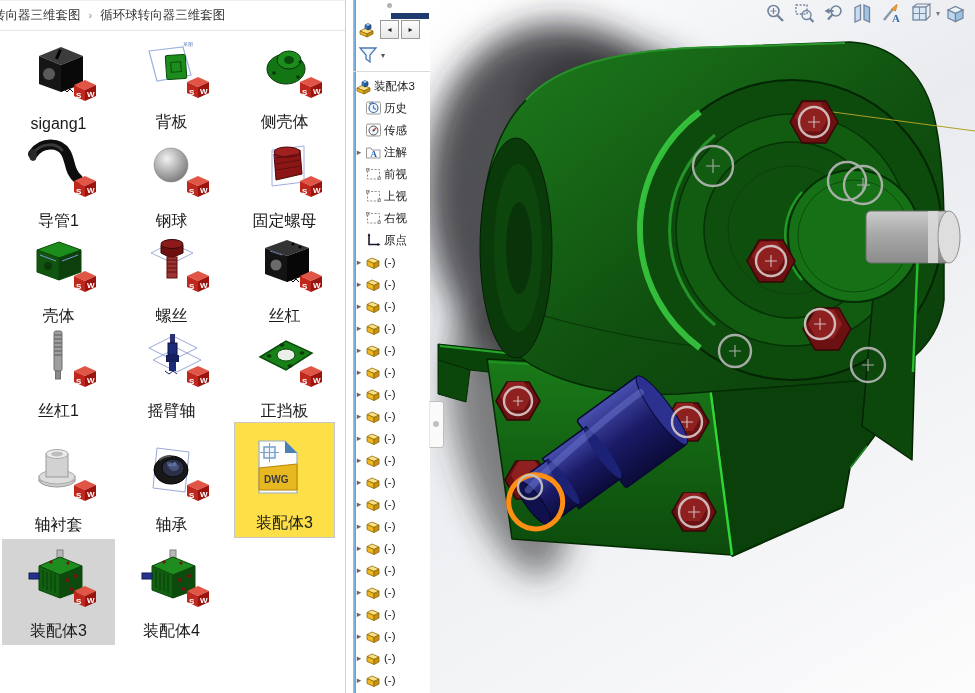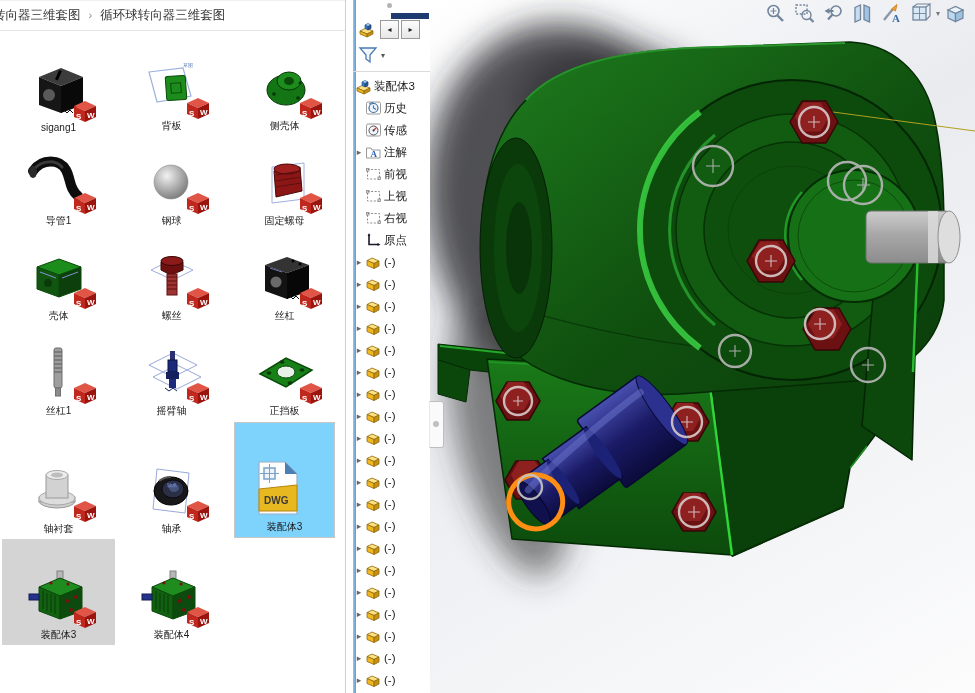--- a/index.html
+++ b/index.html
@@ -13,23 +13,23 @@
   .breadcrumb .crumb{cursor:default;}
   .breadcrumb .crumb.first{margin-left:-7px;}
   .breadcrumb .sep{color:#888;margin:0 8px;font-size:11px;}
   .file-grid{position:absolute;top:32px;left:2px;width:341px;bottom:0;display:grid;
              grid-template-columns:113px 113px 113px;grid-template-rows:104px 95px 95px 95px 118px 106px;}
   .file-item{position:relative;display:flex;flex-direction:column;align-items:center;justify-content:flex-end;
              padding-bottom:3px;cursor:default;}
   .file-item .thumbwrap{position:relative;width:66px;height:60px;}
   .file-item .thumbwrap svg{display:block;}
   .file-item .swbadge{position:absolute;left:46px;top:38px;width:26px;height:24px;}
-  .file-item .flabel{font-size:10px;color:#1a1a1a;margin-top:1px;max-width:108px;white-space:nowrap;overflow:hidden;}
+  .file-item .flabel{font-size:16px;color:#1a1a1a;margin-top:15px;max-width:108px;white-space:nowrap;overflow:hidden;}
   .file-item.selected{background:#d4d4d4;}
-  .file-item.boxed{border:1px solid #c6c6c6;background:#7dd3fc;margin:1px 6px 1px 6px;}
+  .file-item.boxed{border:1px solid #c6c6c6;background:#fde047;margin:1px 6px 1px 6px;}
 
   
   .splitter{position:absolute;left:346px;top:0;width:7px;height:693px;background:#fff;}
   .tree-panel{position:absolute;left:353px;top:0;width:77px;height:693px;background:#fff;border-right:1px solid #d6d6d6;}
   .tree-blue{position:absolute;left:0;top:0;width:3px;height:693px;background:linear-gradient(90deg,#9cc5e8,#5b9bd5);}
   .tree-topdot{position:absolute;left:34px;top:3px;width:5px;height:5px;border-radius:50%;background:#b4b4b4;}
   .navy-strip{position:absolute;left:38px;top:13px;right:1px;height:6px;background:#1e3a6e;}
   .tree-hdr1{position:absolute;left:5px;top:20px;display:flex;align-items:center;gap:2px;}
   .nav-btn{width:17px;height:17px;border:1px solid #9a9a9a;background:linear-gradient(#fdfdfd,#e7e7e7);
            font-size:8px;color:#222;display:flex;align-items:center;justify-content:center;cursor:pointer;}

